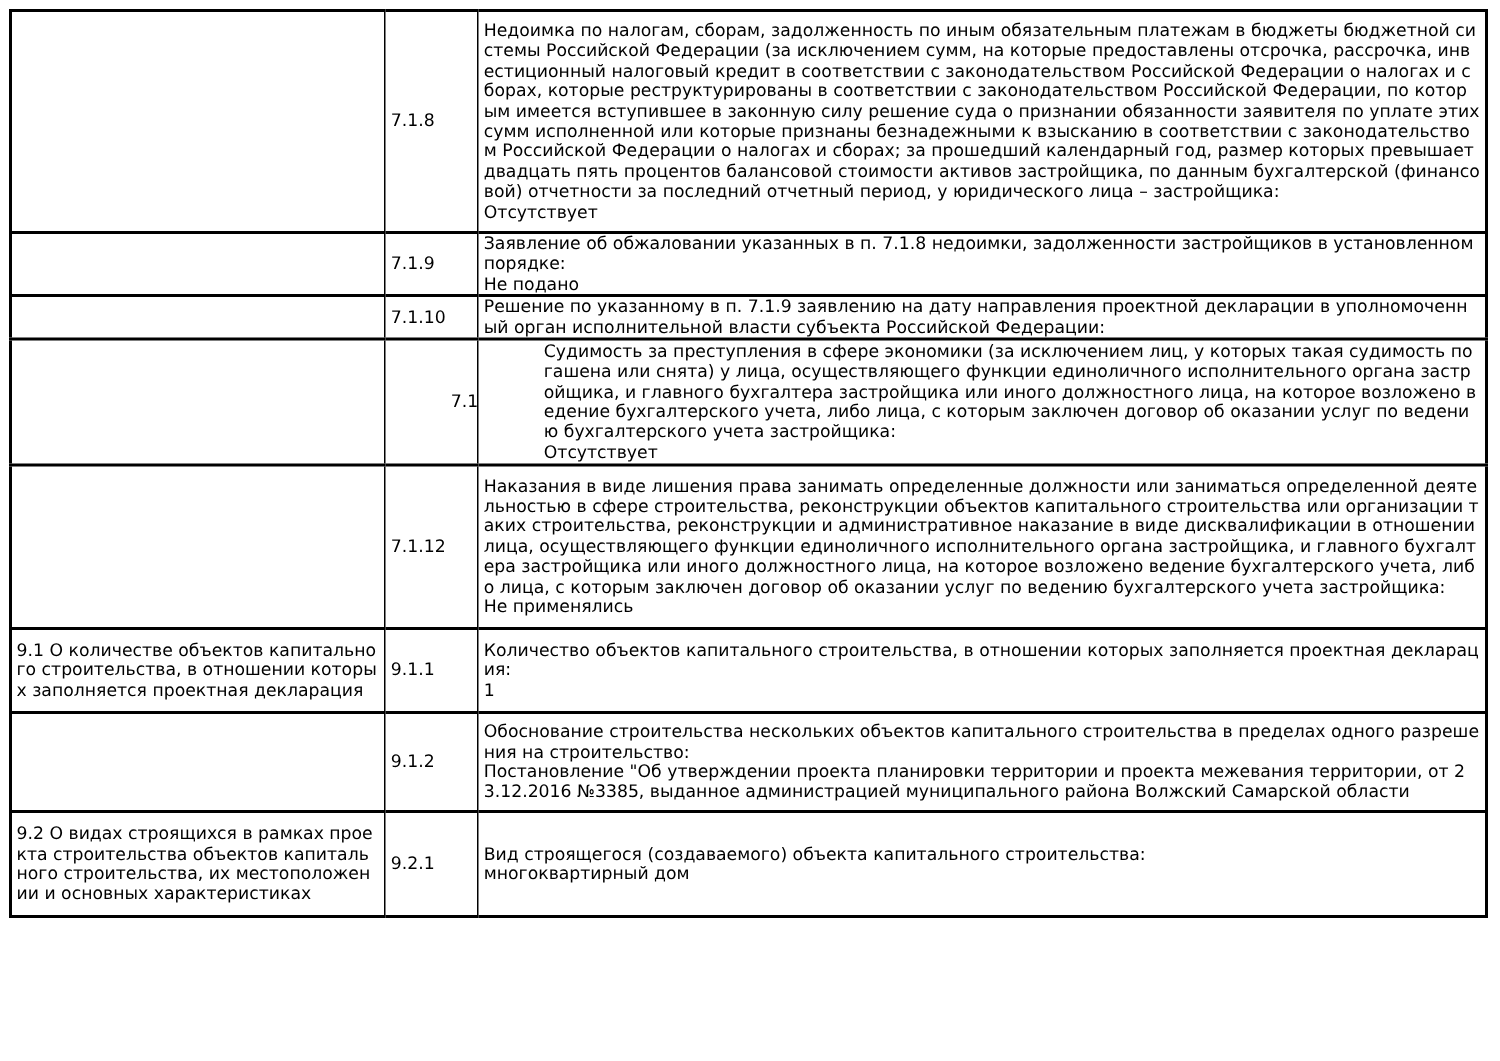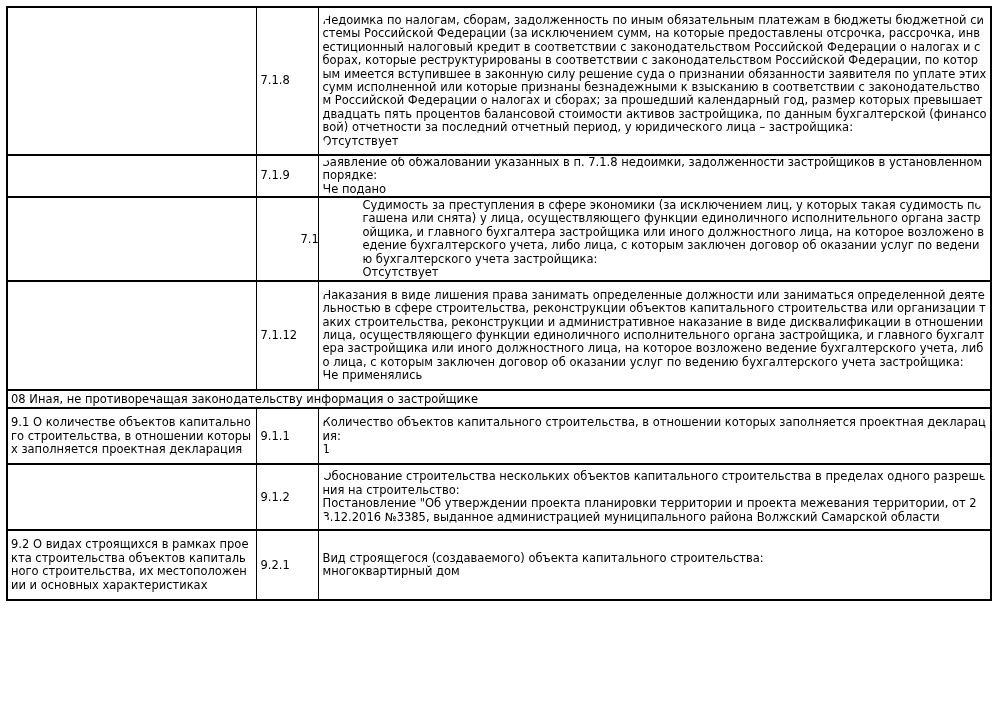--- a/index.html
+++ b/index.html
@@ -32,21 +32,20 @@
     vertical-align: middle;
     word-break: break-all;
     overflow: hidden;
   }
   td.c2 {
     word-break: normal;
     padding-left: 4px;
   }
   td.c3 {
     padding-left: 4px;
-    border-radius: 30px;
   }
   td.sec {
     word-break: break-all;
     padding: 1px 3px;
   }
   .val { font-weight: normal; }
   
   tr.rh0  td { height: 146px; }
   tr.rh1  td { height: 38px; margin-top: 40px; }
   tr.rh2  td { height: 26px; }
@@ -82,42 +81,47 @@
 
       <tr class="rh1">
         <td class="c1"></td>
         <td class="c2">7.1.9</td>
         <td class="c3">
           <div>Заявление об обжаловании указанных в п. 7.1.8 недоимки, задолженности застройщиков в установленном порядке:</div>
           <div class="val">Не подано</div>
         </td>
       </tr>
 
+      <tr class="rh2">
+        <td class="c1"></td>
+        <td class="c2">7.1.10</td>
+        <td class="c3">
+          <div>Решение по указанному в п. 7.1.9 заявлению на дату направления проектной декларации в уполномоченный орган исполнительной власти субъекта Российской Федерации:</div>
+          <div class="val"></div>
+        </td>
+      </tr>
 
       <tr class="rh3">
         <td class="c1"></td>
         <td class="c2">7.1.11</td>
         <td class="c3">
           <div>Судимость за преступления в сфере экономики (за исключением лиц, у которых такая судимость погашена или снята) у лица, осуществляющего функции единоличного исполнительного органа застройщика, и главного бухгалтера застройщика или иного должностного лица, на которое возложено ведение бухгалтерского учета, либо лица, с которым заключен договор об оказании услуг по ведению бухгалтерского учета застройщика:</div>
           <div class="val">Отсутствует</div>
         </td>
       </tr>
 
       <tr class="rh4">
         <td class="c1"></td>
         <td class="c2">7.1.12</td>
         <td class="c3">
           <div>Наказания в виде лишения права занимать определенные должности или заниматься определенной деятельностью в сфере строительства, реконструкции объектов капитального строительства или организации таких строительства, реконструкции и административное наказание в виде дисквалификации в отношении лица, осуществляющего функции единоличного исполнительного органа застройщика, и главного бухгалтера застройщика или иного должностного лица, на которое возложено ведение бухгалтерского учета, либо лица, с которым заключен договор об оказании услуг по ведению бухгалтерского учета застройщика:</div>
           <div class="val">Не применялись</div>
         </td>
       </tr>
 
-      <tr class="rhs1">
-        <td class="sec" colspan="3">08 Иная, не противоречащая законодательству информация о застройщике</td>
-      </tr>
 
 
 
       <tr class="rh8">
         <td class="c1">9.1 О количестве объектов капитального строительства, в отношении которых заполняется проектная декларация</td>
         <td class="c2">9.1.1</td>
         <td class="c3">
           <div>Количество объектов капитального строительства, в отношении которых заполняется проектная декларация:</div>
           <div class="val">1</div>
         </td>

